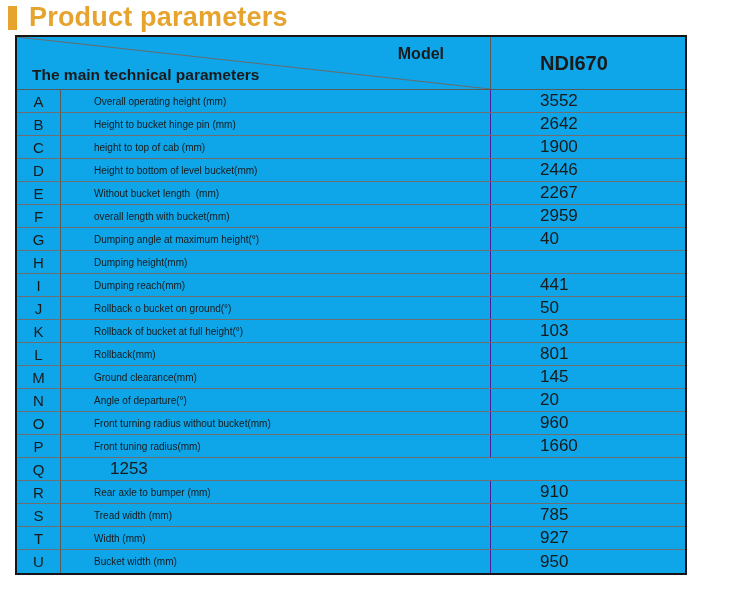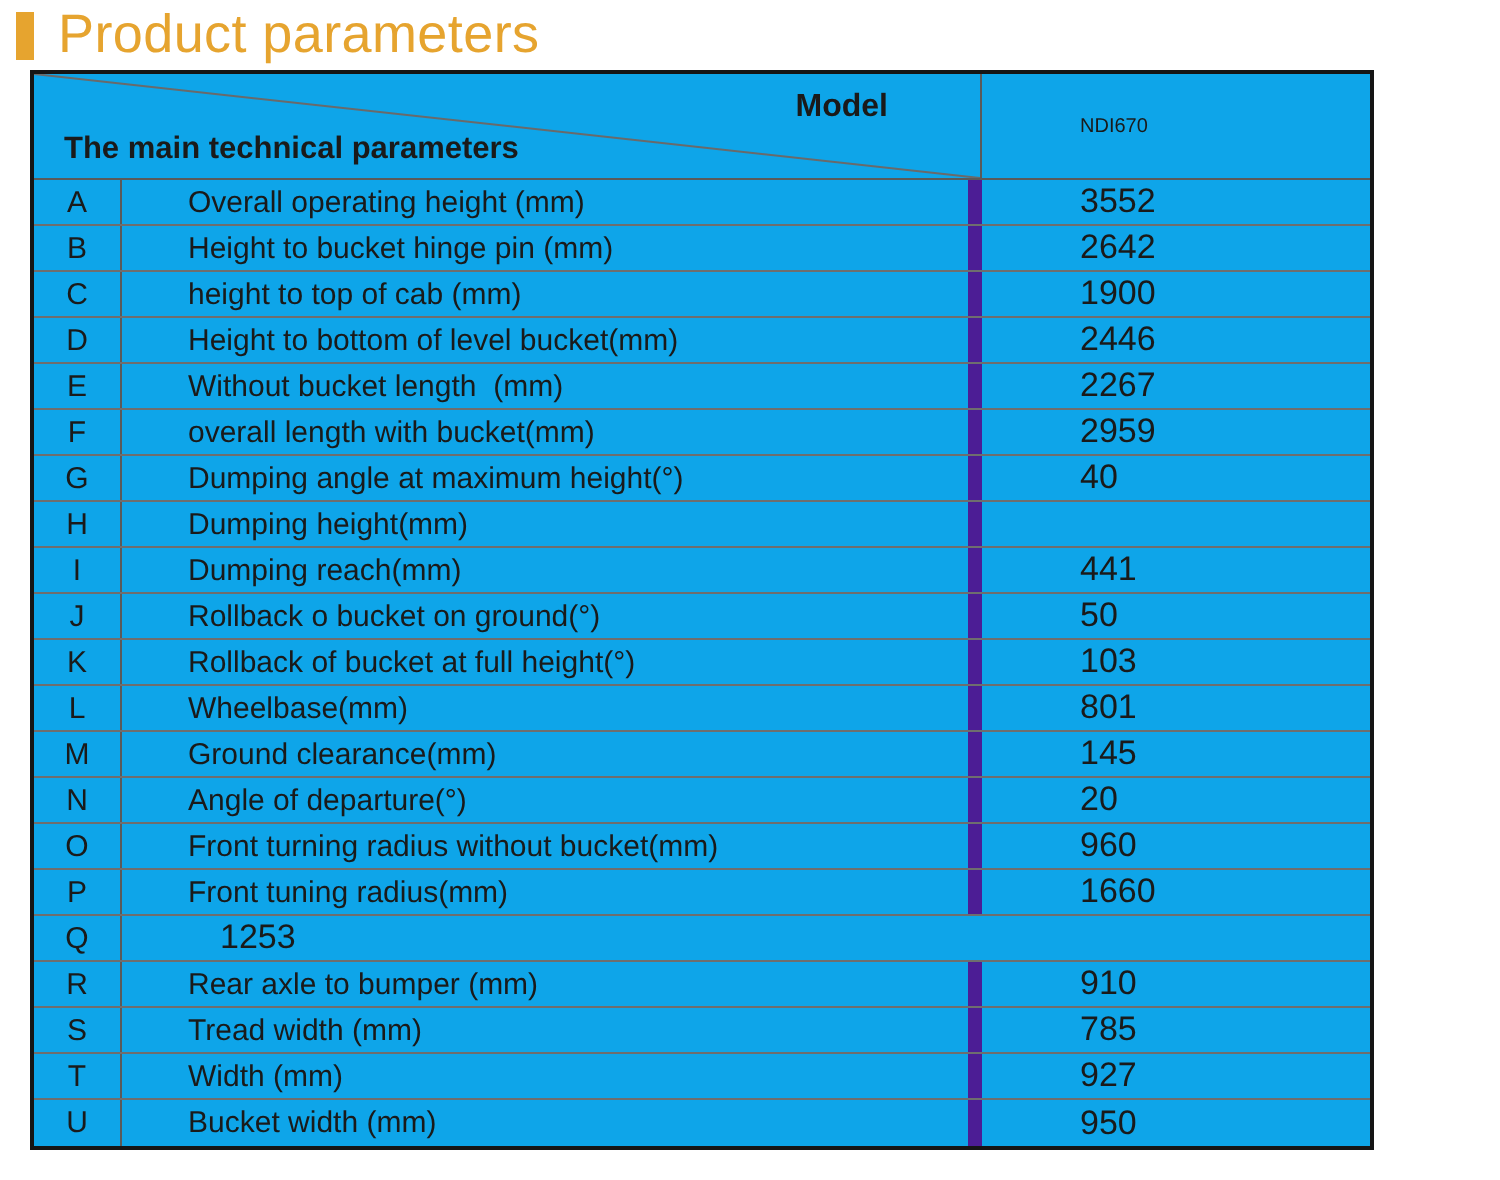--- a/index.html
+++ b/index.html
@@ -25,21 +25,21 @@
   .title-bar {
     width: 9px;
     height: 24px;
     background: var(--accent, #E6A42F);
     margin-right: 12px;
     flex: 0 0 auto;
   }
   .title-text {
     margin: 0;
     font-size: 27px;
-    font-weight: 400;
+    font-weight: 700;
     letter-spacing: 0.2px;
     color: var(--accent, #E6A42F);
     white-space: nowrap;
   }
 
   
   .spec-table {
     position: absolute;
     left: 15px;
     top: 35px;
@@ -83,22 +83,22 @@
     left: 15px;
     bottom: 5px;
     font-size: 15.5px;
     font-weight: 700;
     white-space: nowrap;
   }
   .header-value {
     display: flex;
     align-items: center;
     padding-left: 49px;
-    font-size: 10px;
-    font-weight: 400;
+    font-size: 20px;
+    font-weight: 700;
     box-sizing: border-box;
   }
 
   .row {
     display: grid;
     grid-template-columns: 44px 430px 1fr;
     height: 23px;
     border-bottom: 1px solid #6e6e6e;
     box-sizing: border-box;
   }
@@ -108,23 +108,23 @@
     align-items: center;
     box-sizing: border-box;
     overflow: hidden;
   }
   .cell.key {
     justify-content: center;
     border-right: 1px solid #5a5a5a;
     font-size: 15px;
   }
   .cell.param {
-    border-right: 7px solid #4c1d95;
+    border-right: 1px solid #4c1d95;
     padding-left: 33px;
-    font-size: 15px;
+    font-size: 10px;
     white-space: pre;
   }
   .cell.value {
     padding-left: 49px;
     font-size: 17px;
     white-space: nowrap;
   }
 </style>
 </head>
 <body>
@@ -210,21 +210,21 @@
   </div>
 
   <div class="row">
     <div class="cell key">K</div>
     <div class="cell param">Rollback of bucket at full height(°)</div>
     <div class="cell value">103</div>
   </div>
 
   <div class="row">
     <div class="cell key">L</div>
-    <div class="cell param">Wheelbase(mm)</div>
+    <div class="cell param">Rollback(mm)</div>
     <div class="cell value">801</div>
   </div>
 
   <div class="row">
     <div class="cell key">M</div>
     <div class="cell param">Ground clearance(mm)</div>
     <div class="cell value">145</div>
   </div>
 
   <div class="row">

